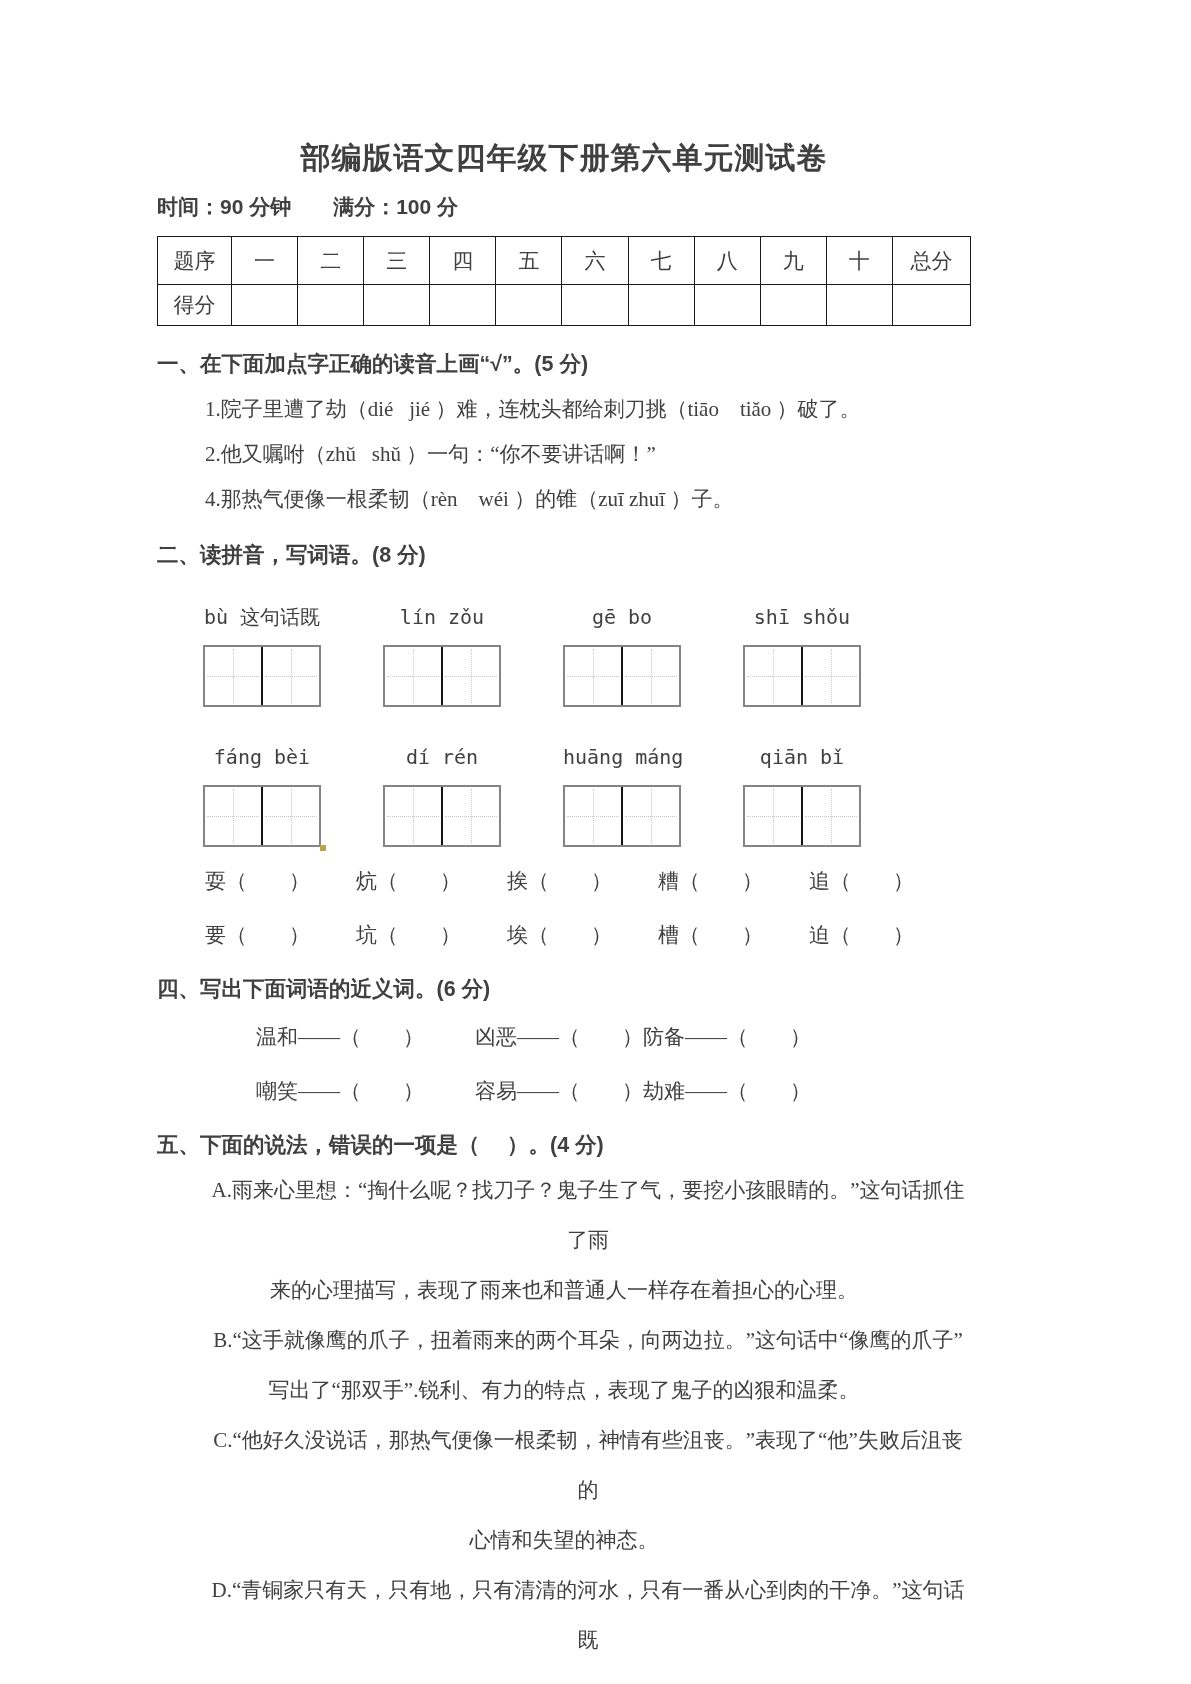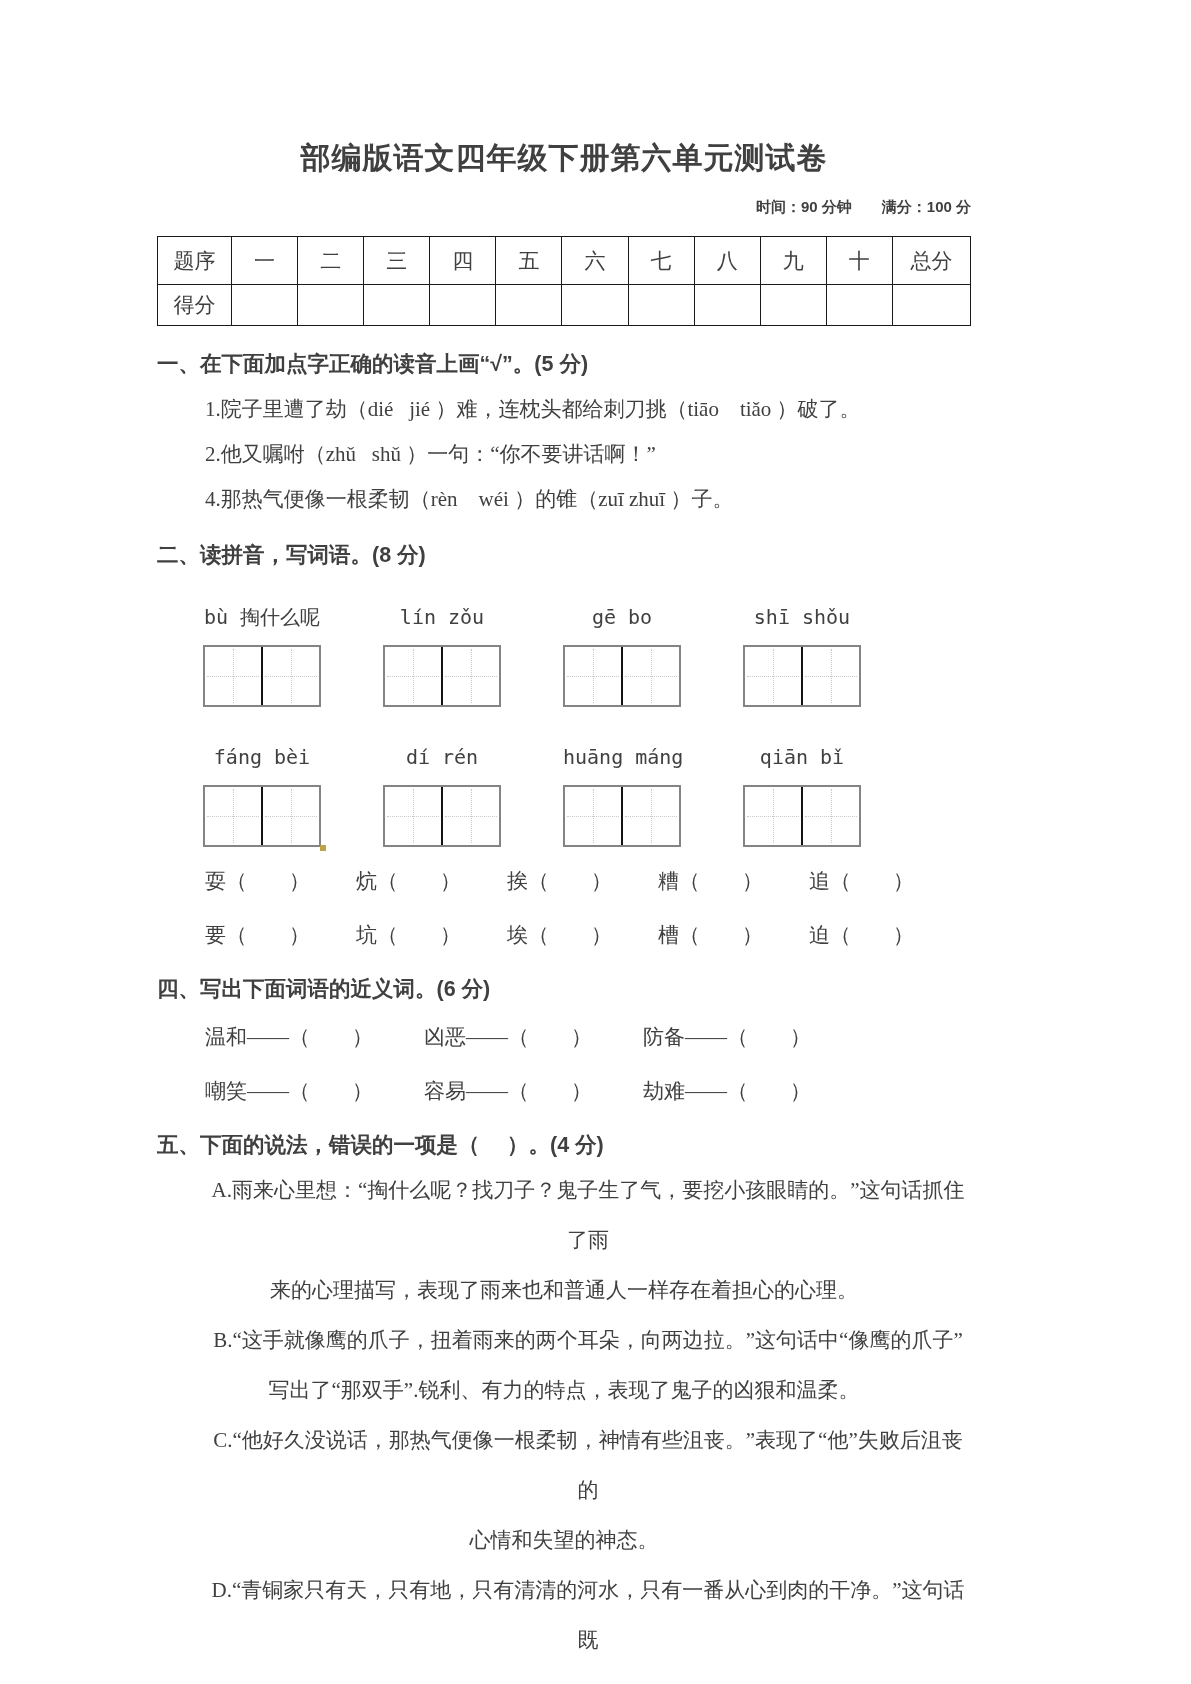--- a/index.html
+++ b/index.html
@@ -7,21 +7,21 @@
     position:relative; width:1191px; height:1684px; margin:0 auto;
     background:#ffffff; overflow:hidden;
     color:#404040;
     font-family:"Liberation Serif","DejaVu Serif",serif;
   }
   .content { position:absolute; left:157px; top:0; width:814px; }
 
   .hd { font-family:"Liberation Sans","DejaVu Sans",sans-serif; font-weight:bold; }
 
   .title { margin-top:138px; font-size:30px; line-height:40px; text-align:center; letter-spacing:1px; }
-  .subtitle { margin-top:14px; font-size:15px; line-height:30px; text-align:right; white-space:pre-wrap; }
+  .subtitle { margin-top:14px; font-size:21px; line-height:30px; text-align:left; white-space:pre-wrap; }
 
   table.score { margin-top:14px; border-collapse:collapse; table-layout:fixed; width:814px; }
   table.score td {
     border:1.6px solid #1a1a1a; text-align:center; vertical-align:middle;
     font-size:21px; padding:0;
   }
   table.score tr.r1 td { height:47px; }
   table.score tr.r2 td { height:40px; }
 
   .sec-h { font-size:21.5px; line-height:28px; white-space:pre-wrap; }
@@ -62,21 +62,21 @@
 
   .word-row { display:flex; padding-left:48px; font-size:21px; line-height:28px; }
   .word-row.r1 { margin-top:20px; }
   .word-row.r2 { margin-top:26px; }
   .word-item { width:151px; white-space:pre-wrap; }
   .word-item:last-child { width:auto; }
 
   .syn-row { display:flex; padding-left:48px; font-size:21px; line-height:28px; }
   .syn-row.r1 { margin-top:20px; }
   .syn-row.r2 { margin-top:26px; }
-  .syn-item { width:219px; white-space:pre-wrap; }
+  .syn-item { width:219px; white-space:pre-wrap;text-align:right; }
   .syn-item:last-child { width:auto; }
 
   .opt-lines { margin-top:6px;text-align:center; }
   .opt-line { font-size:21px; line-height:50px; white-space:pre-wrap; }
   .opt-line.indent { padding-left:48px; }
 
   .stray-dot {
     position:absolute; left:320px; top:845px; width:6px; height:6px;
     background:#b9a44c;
   }
@@ -138,21 +138,21 @@
       </table>
 
     <div class="sec-h hd m1">一、在下面加点字正确的读音上画“√”。(5 分)</div>
     <div class="doc-line q-item">1.院子里遭了劫（dié   jié ）难，连枕头都给刺刀挑（tiāo    tiǎo ）破了。</div>
     <div class="doc-line q-item">2.他又嘱咐（zhǔ   shǔ ）一句：“你不要讲话啊！”</div>
     <div class="doc-line q-item">4.那热气便像一根柔韧（rèn    wéi ）的锥（zuī zhuī ）子。</div>
 
     <div class="sec-h hd m2">二、读拼音，写词语。(8 分)</div>
 
     <div class="pinyin-row first">
-      <div class="pinyin-label">bù 掏什么呢</div>
+      <div class="pinyin-label">bù 这句话既</div>
       <div class="pinyin-label">lín zǒu</div>
       <div class="pinyin-label">gē bo</div>
       <div class="pinyin-label">shī shǒu</div>
     </div>
     <div class="grid-row">
       <div class="panel">
           <div class="cell"></div>
           <div class="cell"></div>
         </div>
       <div class="panel">

